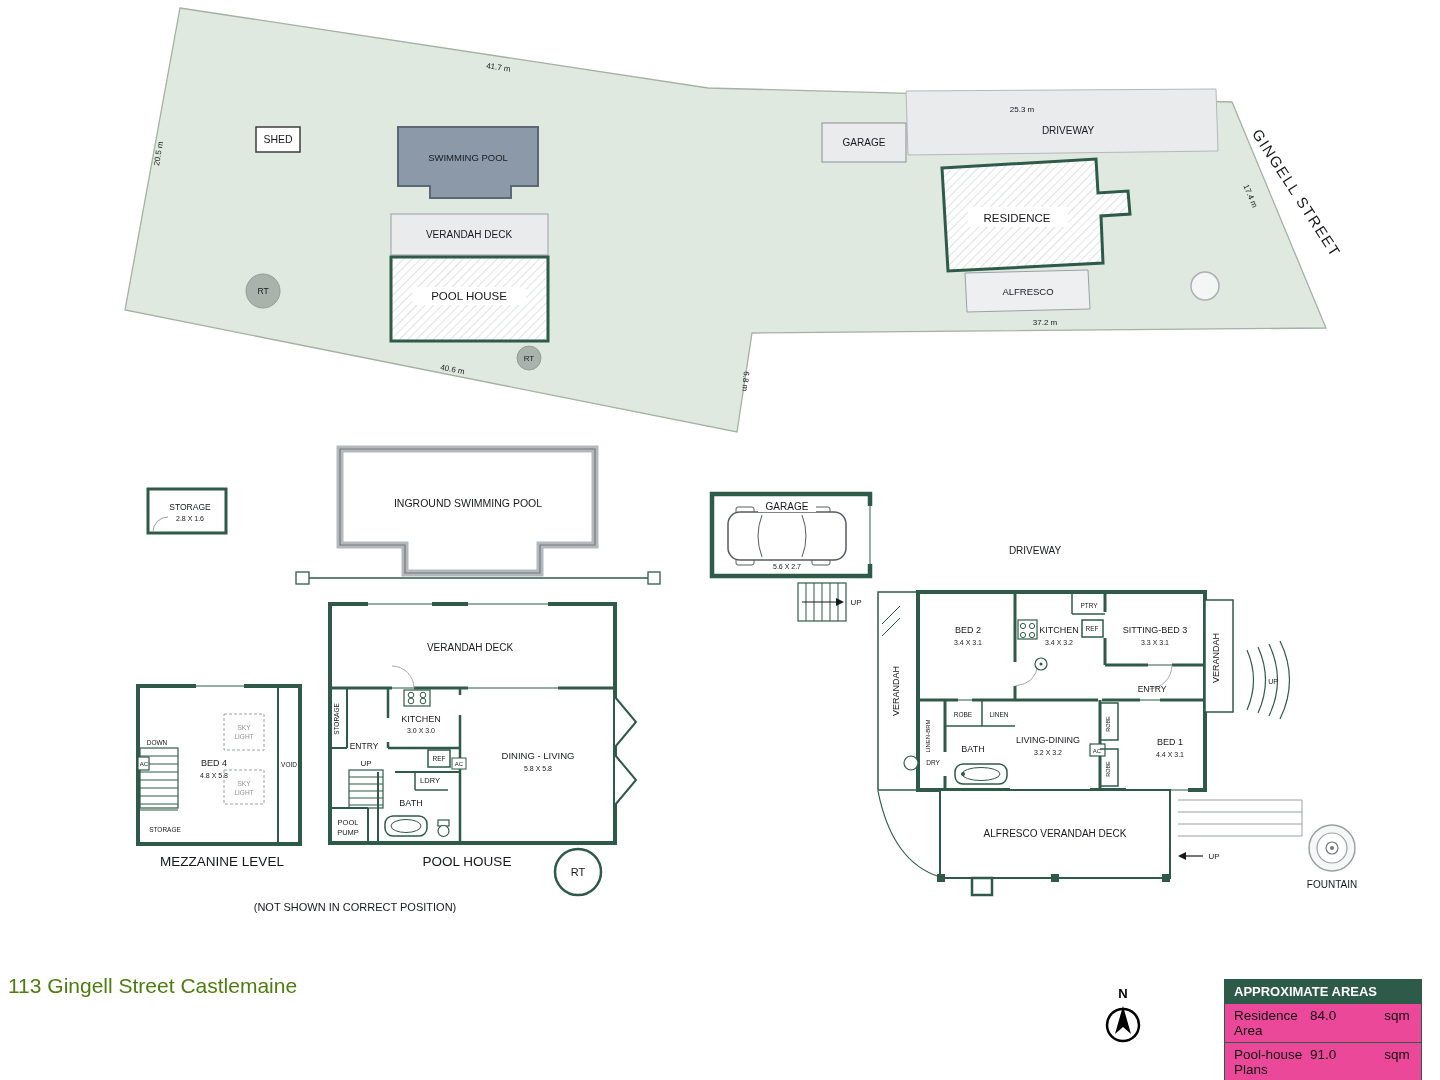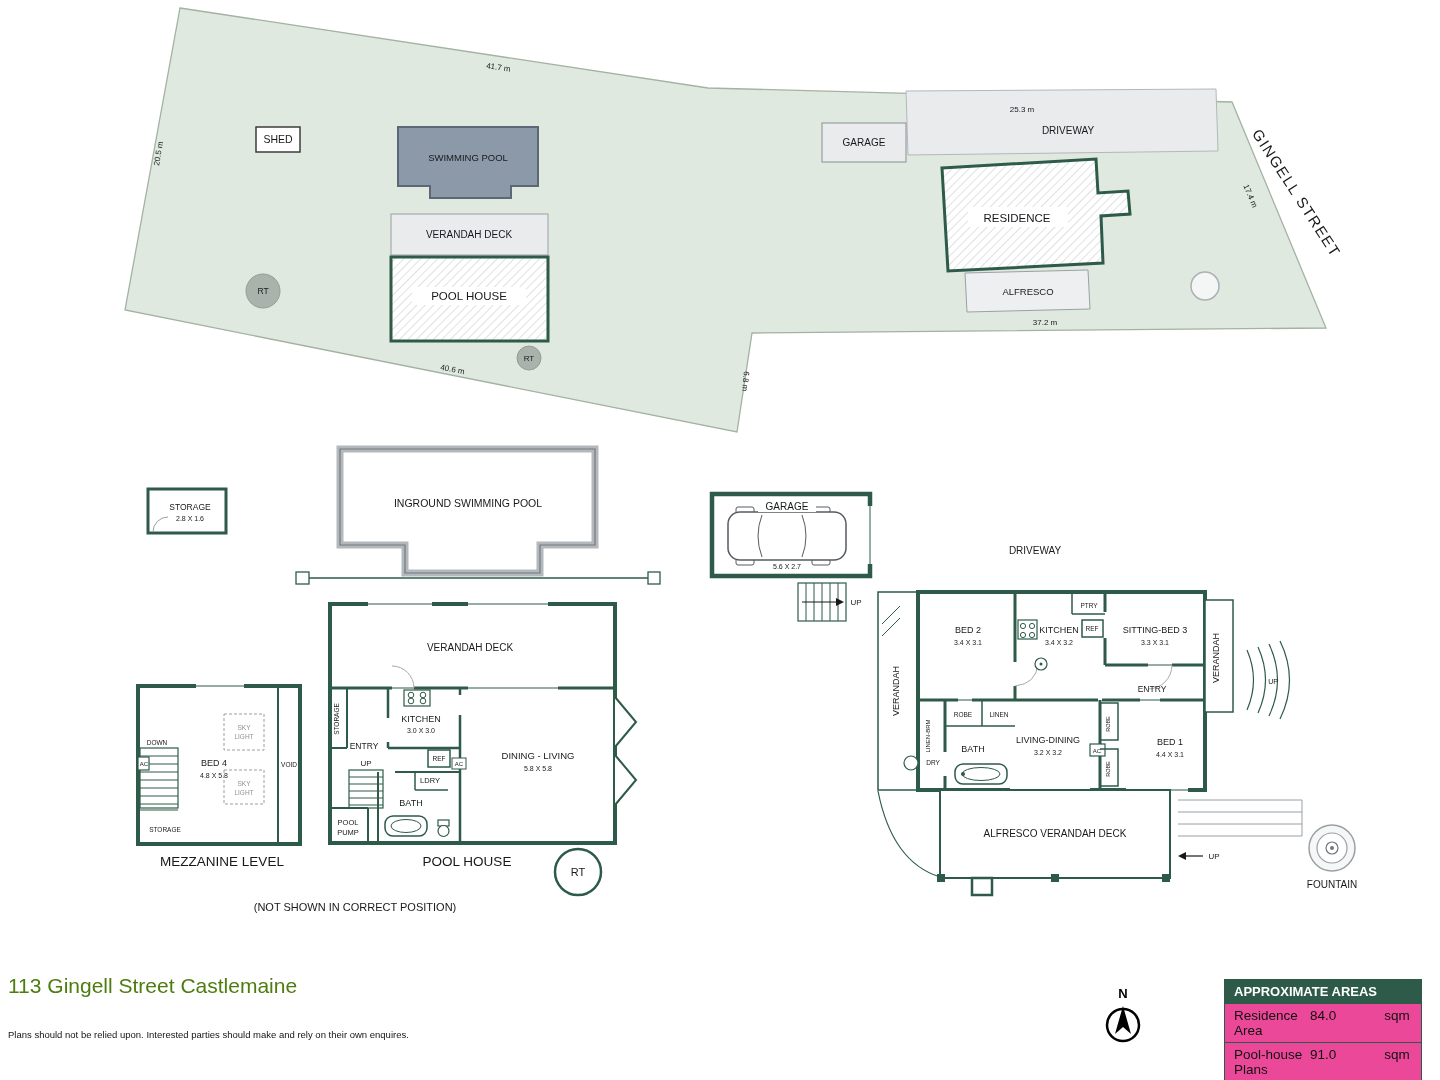--- a/index.html
+++ b/index.html
@@ -375,21 +375,20 @@
       <circle cx="1332" cy="848" r="6" fill="#ffffff" stroke="#70767c" stroke-width="1.2"></circle>
       <circle cx="1332" cy="848" r="2" fill="#70767c"></circle>
     </g>
     <text class="t" font-size="10" x="1332" y="888">FOUNTAIN</text>
   </g>
 </svg>
 
 <div id="title">113 Gingell Street Castlemaine</div>
 
 <div id="disclaimer">
-  <div>Plans should not be relied upon. Interested parties should make and rely on their own enquires.</div>
 </div>
 
 <div id="compass">
   <div class="n">N</div>
   <svg width="46" height="46">
     <circle cx="23" cy="24" r="16" fill="none" stroke="#000000" stroke-width="2.5"></circle>
     <path d="M23,5 L31,33 L23,26 L15,33 Z" fill="#000000"></path>
   </svg>
 </div>
 

